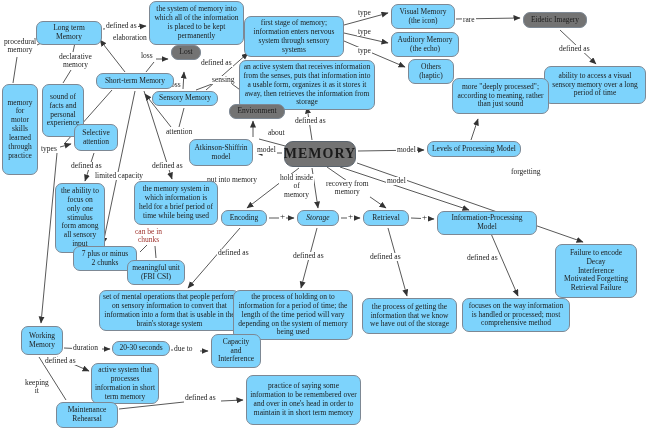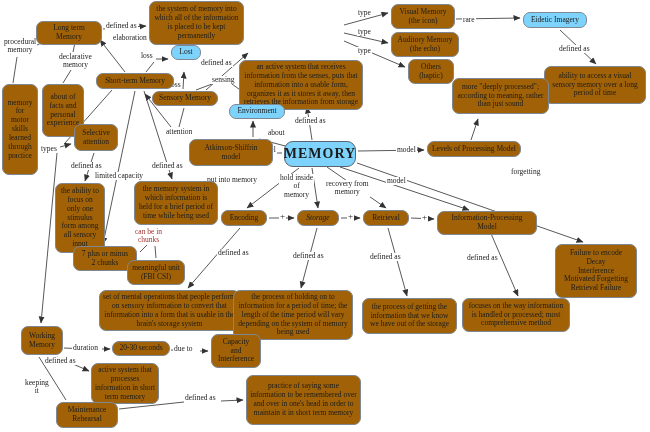--- a/index.html
+++ b/index.html
@@ -3,26 +3,26 @@
 <meta charset="utf-8">
 <style>
   html,body{margin:0;padding:0;}
   #canvas{
     position:relative;width:650px;height:432px;background:#ffffff;
     font-family:"Liberation Serif","DejaVu Serif",serif;overflow:hidden;
   }
   #wires{position:absolute;left:0;top:0;z-index:0;}
   .node{
     position:absolute;box-sizing:border-box;z-index:2;
-    border:1px solid #7d8894;border-radius:7px;background:#a16207;
+    border:1px solid #7d8894;border-radius:7px;background:#7dd3fc;
     display:flex;align-items:center;justify-content:center;text-align:center;
     font-size:7.5px;line-height:1.18;padding:2px 3px;color:#1b1b1b;
     white-space:pre-line;
   }
-  .plain{background:#7dd3fc;}
+  .plain{background:#737373;}
   .big{font-size:14px;font-weight:bold;letter-spacing:1px;border-width:1.5px;border-radius:9px;border-color:#5a646e;}
   .lbl{
     position:absolute;z-index:1;font-size:7.5px;line-height:1.12;color:#1b1b1b;
     white-space:pre-line;text-align:center;background:#ffffff;padding:0 1px;
   }
   .red{color:#a0342f;}
   .plus{font-size:9px;}
 </style>
 </head>
 <body>
@@ -135,47 +135,48 @@
   <div class="lbl" style="left:44px;top:357px;">defined as</div>
   <div class="lbl" style="left:24px;top:379px;">keeping
 it</div>
   <div class="lbl" style="left:184px;top:394px;">defined as</div>
   <div class="lbl plus" style="left:279px;top:211px;">+</div>
   <div class="lbl plus" style="left:347px;top:211px;">+</div>
   <div class="lbl plus" style="left:421px;top:212px;">+</div>
 
   <div class="node" style="left:36px;top:21px;width:66px;min-height:16px;">Long term Memory</div>
   <div class="node" style="left:149px;top:1px;width:95px;min-height:44px;">the system of memory into which all of the information is placed to be kept permanently</div>
+  <div class="node" style="left:244px;top:16px;width:100px;min-height:36px;">first stage of memory; information enters nervous system through sensory systems</div>
   <div class="node" style="left:391px;top:4px;width:64px;min-height:25px;">Visual Memory
 (the icon)</div>
   <div class="node" style="left:391px;top:32px;width:68px;min-height:25px;">Auditory Memory
 (the echo)</div>
   <div class="node" style="left:408px;top:59px;width:46px;min-height:25px;">Others
 (haptic)</div>
   <div class="node plain" style="left:523px;top:12px;width:64px;min-height:16px;">Eidetic Imagery</div>
   <div class="node" style="left:544px;top:66px;width:102px;min-height:38px;">ability to access a visual sensory memory over a long period of time</div>
   <div class="node plain" style="left:171px;top:45px;width:30px;min-height:14px;">Lost</div>
   <div class="node" style="left:96px;top:73px;width:78px;min-height:16px;font-family:Liberation Serif, serif;">Short-term Memory</div>
   <div class="node" style="left:152px;top:91px;width:66px;min-height:15px;">Sensory Memory</div>
-  <div class="node" style="left:239px;top:60px;width:124px;min-height:44px;">an active system that receives information from the senses, puts that information into a usable form, organizes it as it stores it away, then retrieves the information from storage</div>
+  <div class="node" style="left:239px;top:60px;width:136px;min-height:44px;">an active system that receives information from the senses, puts that information into a usable form, organizes it as it stores it away, then retrieves the information from storage</div>
   <div class="node plain" style="left:229px;top:104px;width:56px;min-height:14px;">Environment</div>
   <div class="node" style="left:2px;top:84px;width:36px;min-height:91px;">memory
 for
 motor
 skills
 learned
 through
 practice</div>
-  <div class="node" style="left:42px;top:84px;width:42px;min-height:53px;">about of
+  <div class="node" style="left:42px;top:84px;width:42px;min-height:53px;">sound of
 facts and
 personal
 experience</div>
   <div class="node" style="left:74px;top:124px;width:44px;min-height:27px;">Selective
 attention</div>
-  <div class="node" style="left:189px;top:139px;width:84px;min-height:27px;">Atkinson-Shiffrin
+  <div class="node" style="left:189px;top:139px;width:64px;min-height:27px;">Atkinson-Shiffrin
 model</div>
   <div class="node plain big" style="left:284px;top:141px;width:72px;min-height:26px;">MEMORY</div>
   <div class="node" style="left:427px;top:141px;width:94px;min-height:16px;">Levels of Processing Model</div>
   <div class="node" style="left:452px;top:78px;width:97px;min-height:36px;">more "deeply processed"; according to meaning, rather than just sound</div>
   <div class="node" style="left:55px;top:183px;width:50px;min-height:70px;">the ability to
 focus on
 only one
 stimulus
 form among
 all sensory

